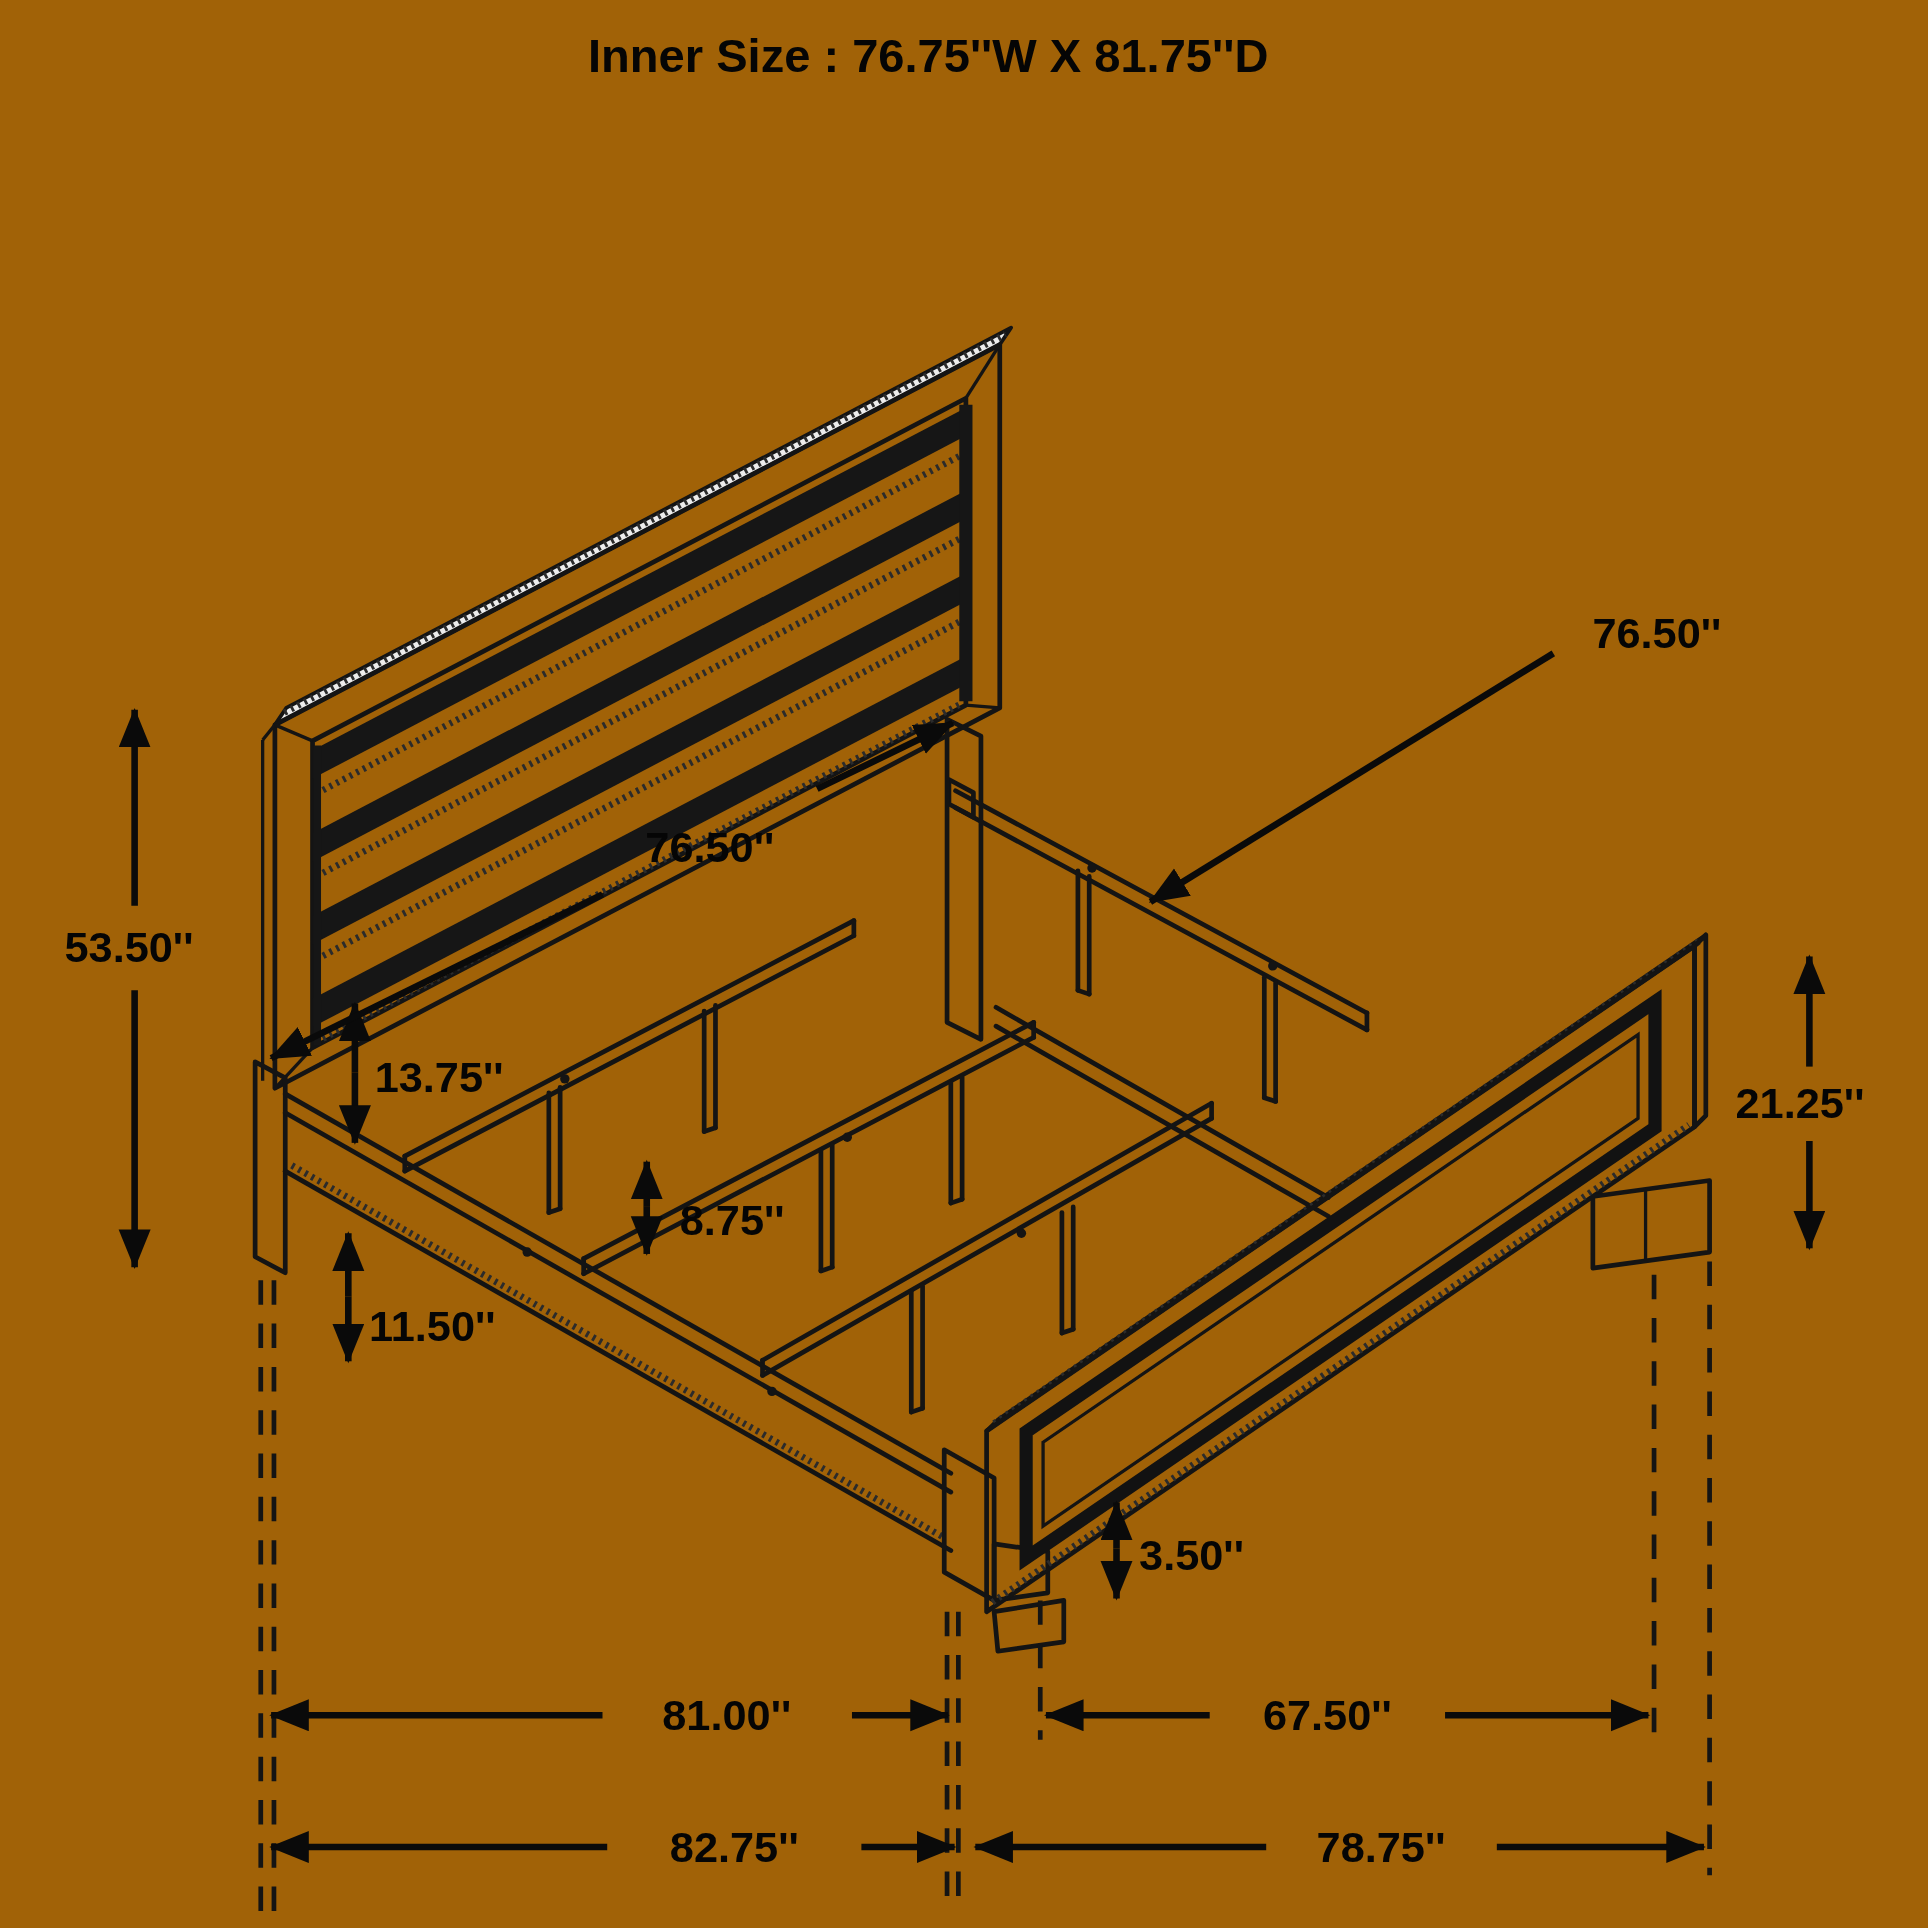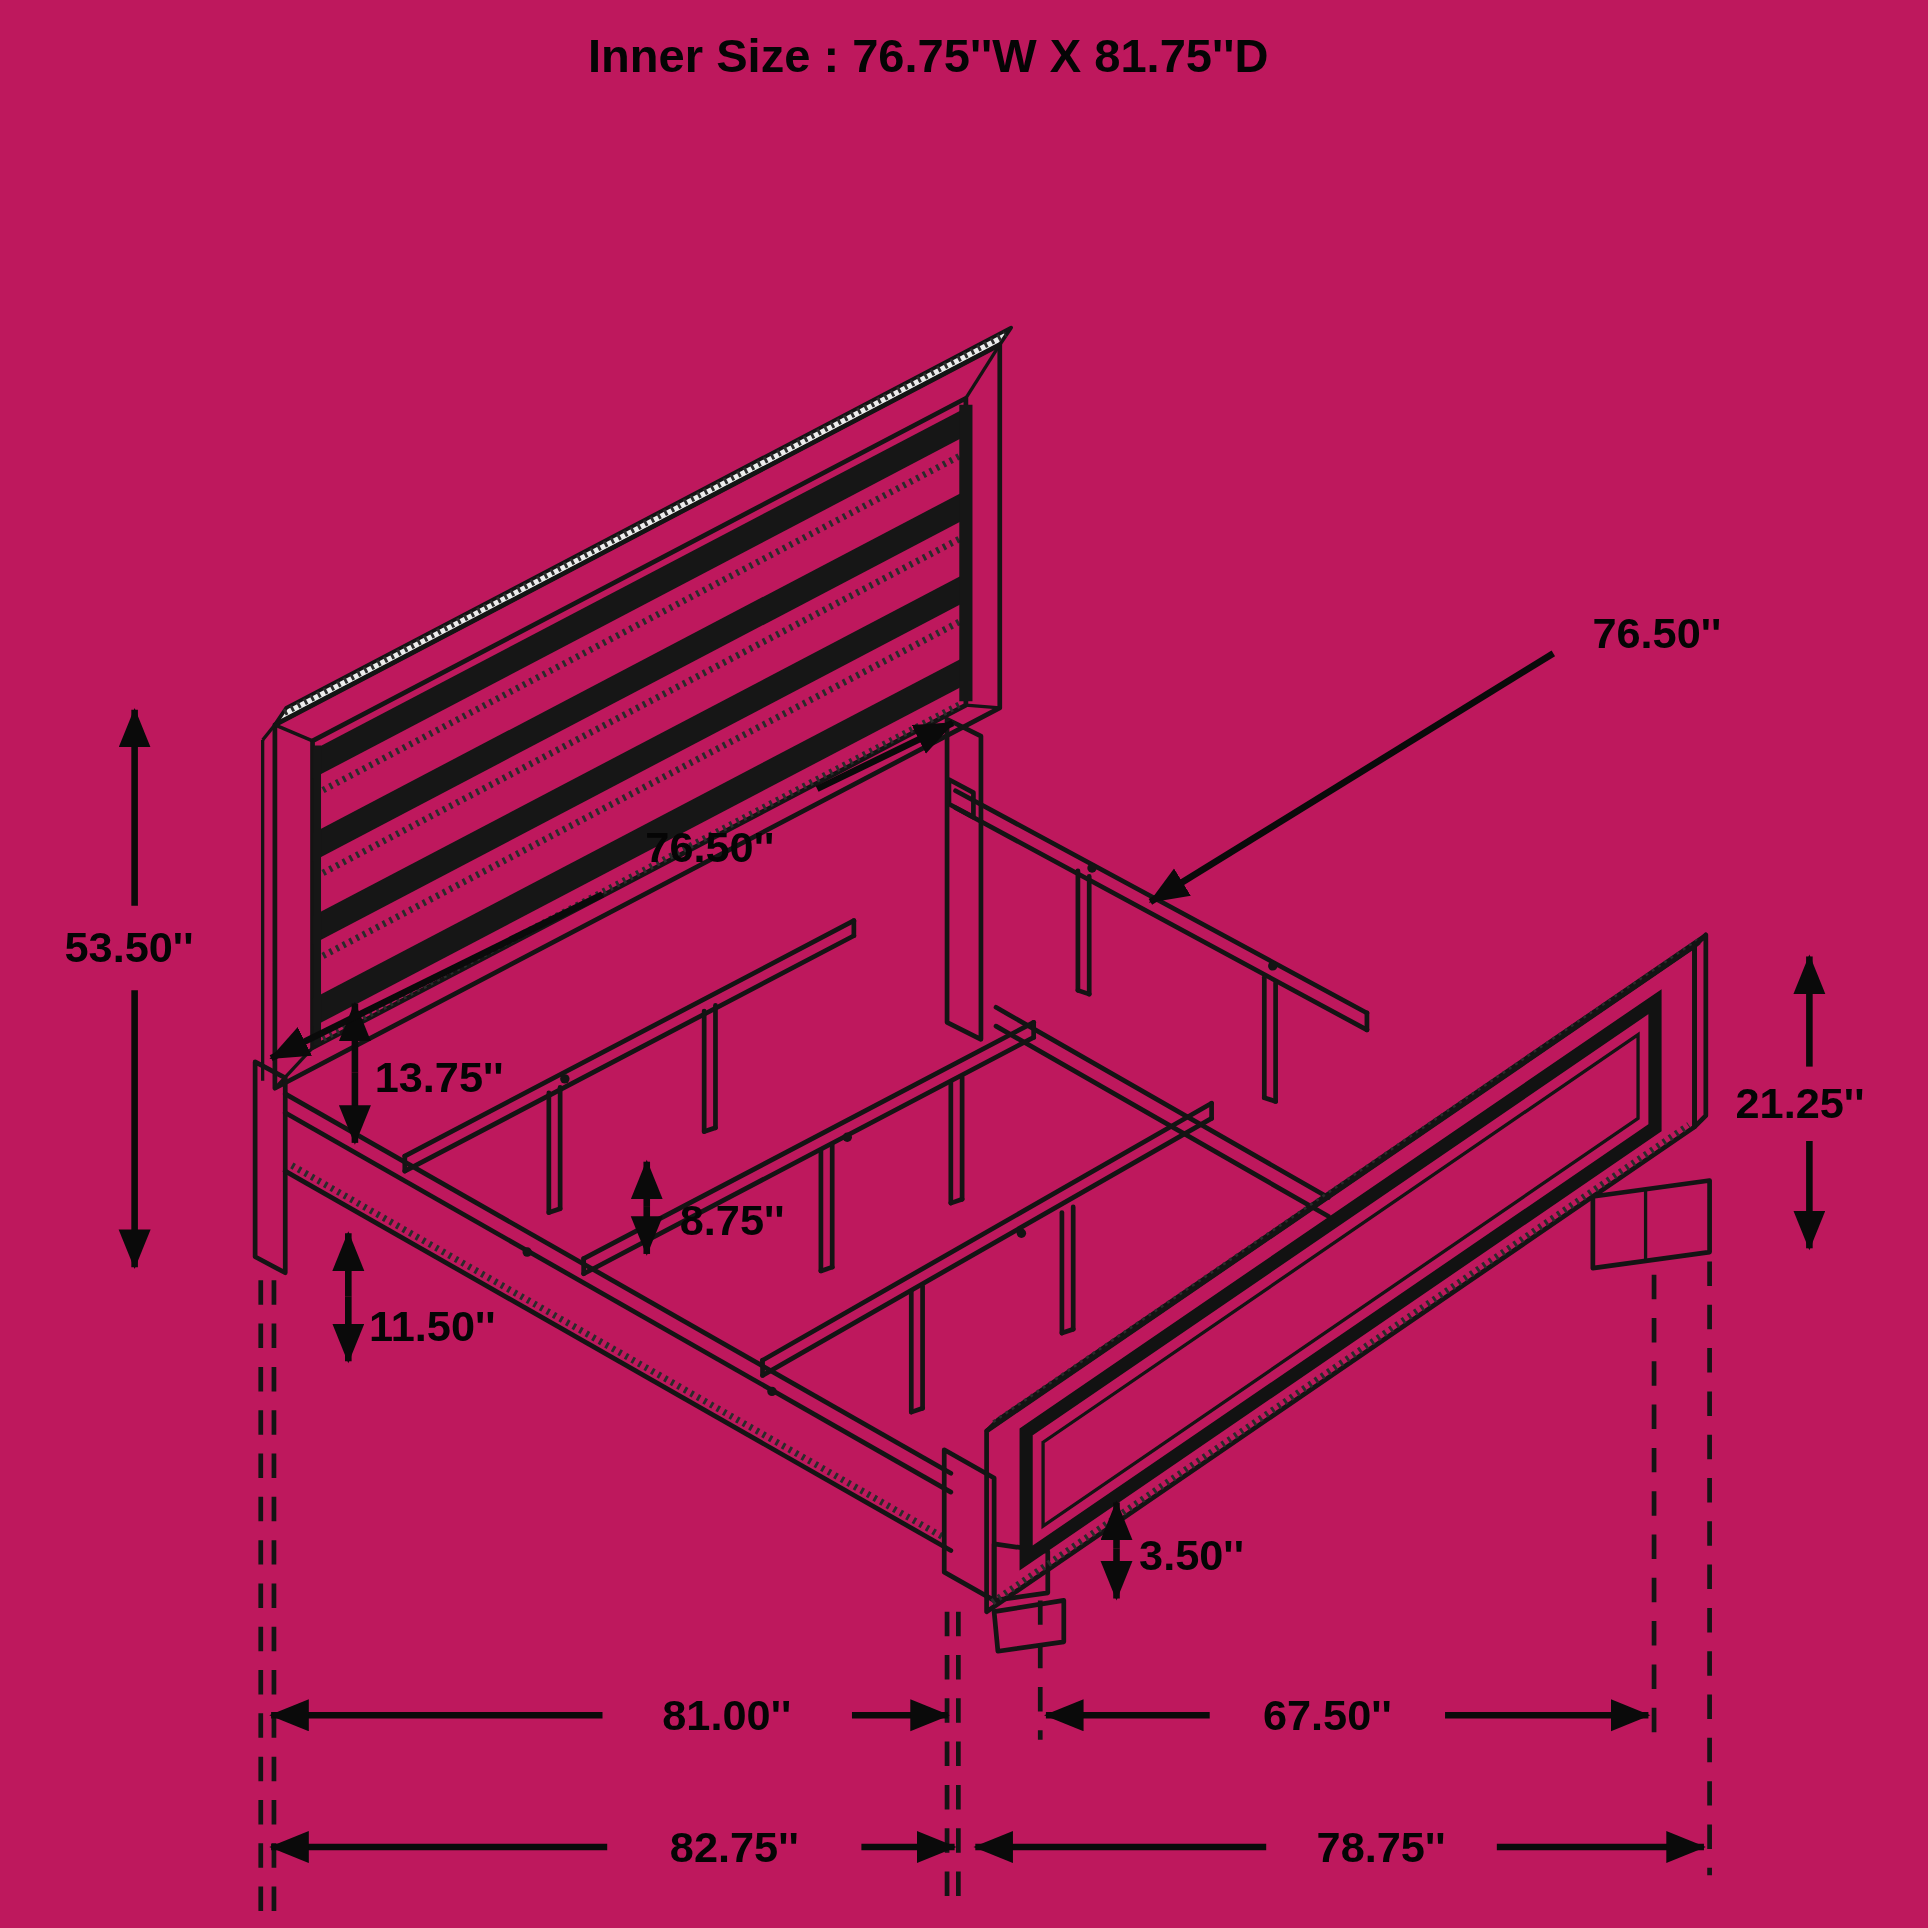--- a/index.html
+++ b/index.html
@@ -1,16 +1,16 @@
 <!DOCTYPE html>
 <html style="font-size:15px"><head>
 <meta charset="utf-8">
 <style>
   html,body{margin:0;padding:0;background:#ffffff;}
-  .stage{position:relative;width:1928px;height:1928px;background:#be185d;overflow:hidden;}
+  .stage{position:relative;width:1928px;height:1928px;background:#a16207;overflow:hidden;}
   svg{display:block;width:1928px;height:1928px;}
   .ln{stroke:#141414;stroke-width:5;fill:none;stroke-linecap:round;stroke-linejoin:round;}
   .thin{stroke:#141414;stroke-width:3.5;fill:none;}
   .thick{stroke:#121212;stroke-width:14;fill:none;stroke-linejoin:miter;}
   .stip{stroke:#2b2b2b;stroke-width:7;fill:none;stroke-dasharray:3 5;}
   .shade{fill:#ececec;stroke:#141414;stroke-width:4;stroke-linejoin:round;}
   .band{fill:#161616;stroke:none;}
   .dim{stroke:#0a0a0a;stroke-width:7;fill:none;}
   .dash{stroke:#141414;stroke-width:5;fill:none;stroke-dasharray:26 20;}
   .dot{fill:#141414;stroke:none;}

